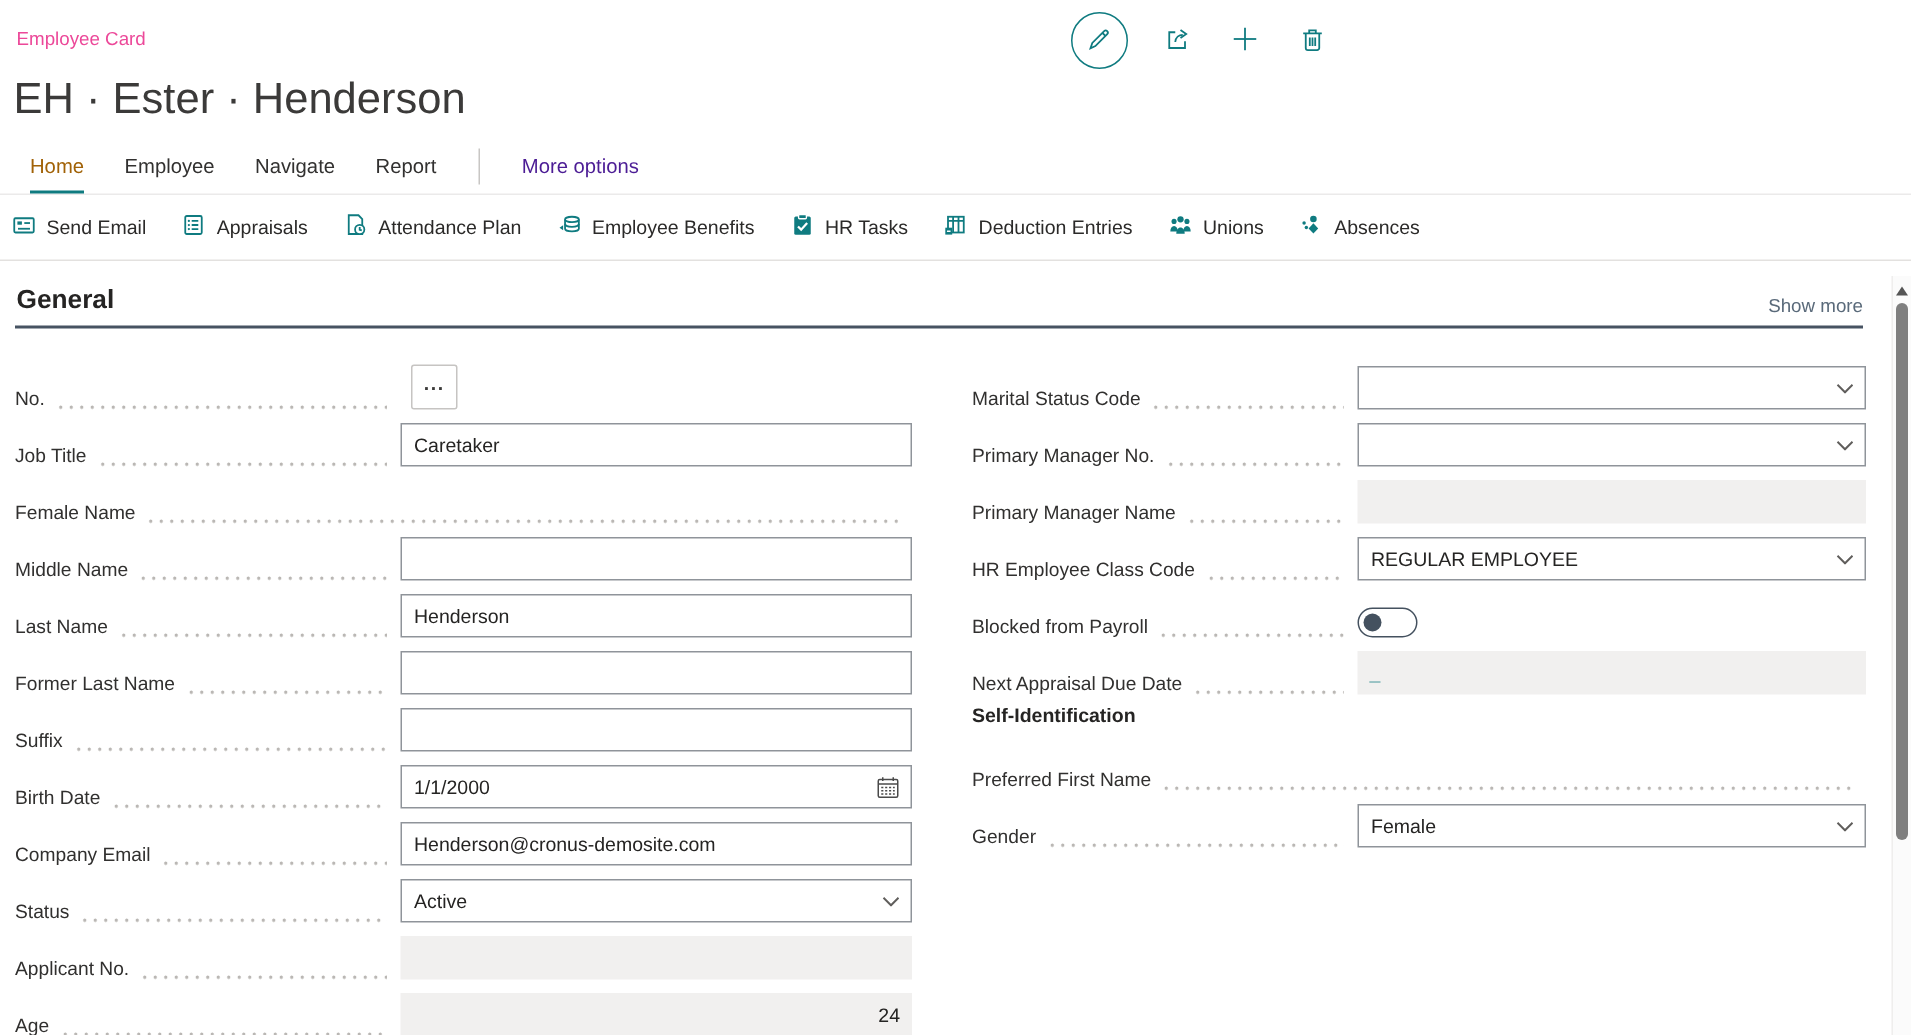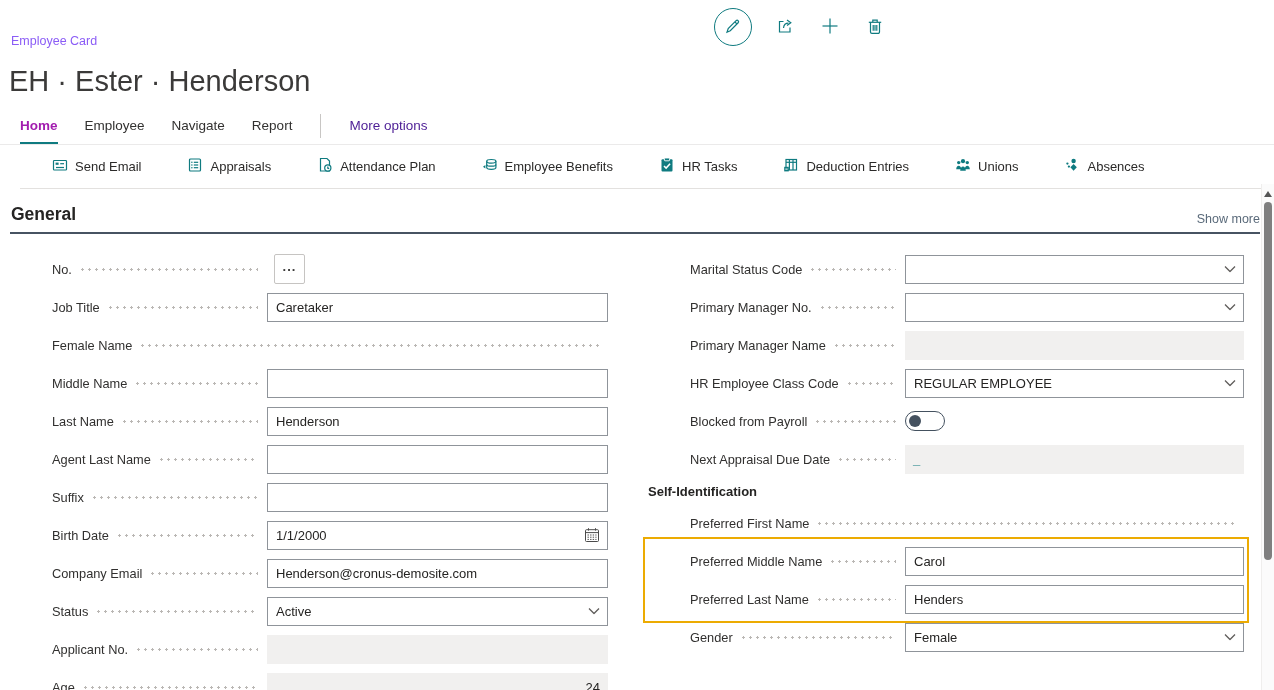--- a/index.html
+++ b/index.html
@@ -3,46 +3,46 @@
 <meta charset="utf-8">
 <style>
   * { box-sizing: border-box; }
   html,body { margin:0; padding:0; }
   body {
     width:1274px; height:690px; overflow:hidden; position:relative;
     background:#fff; color:#323130;
     font-family:"Liberation Sans", sans-serif;
   }
   
-  .caption { padding:34px 0 0 11px; font-size:12.5px; color:#8b5cf6; }
+  .caption { padding:19px 0 0 11px; font-size:12.5px; color:#ec4899; }
   .commands { position:absolute; top:6px; left:714px; display:flex; align-items:center; gap:21px; height:42px; }
   .cmd { background:none; border:none; padding:2px; cursor:pointer; display:flex; align-items:center; justify-content:center; }
   .cmd.circle { width:38px; height:38px; border:1px solid #0f7b80; border-radius:50%; }
   .title { margin:16px 4px 0 9px; font-size:29px; line-height:34px; font-weight:300; color:#3b3a39; }
   
   .tabsrow { display:flex; align-items:flex-end; gap:27px; padding:16px 0 0 20px; border-bottom:1px solid #ebeaea; }
   .tab { font-size:13.5px; color:#323130; padding-bottom:9px; border-bottom:2px solid transparent; cursor:pointer; white-space:nowrap; }
-  .tab.active { color:#a21caf; border-bottom-color:#0f7b80;font-weight:bold; }
+  .tab.active { color:#a16207; border-bottom-color:#0f7b80; }
   .tabdiv { width:1px; height:24px; background:#c8c6c4; margin:0 1px 6px 1px; }
   .tab.more { color:#4c1d95; }
   
-  .actionbar { display:flex; align-items:center; gap:46px; height:44px; padding-left:32px; border-bottom:1px solid #e3e1df;margin-left:20px; }
+  .actionbar { display:flex; align-items:center; gap:24px; height:44px; padding-left:8px; border-bottom:1px solid #e3e1df; }
   .action { display:flex; align-items:center; gap:7px; font-size:13px; color:#2b2a29; cursor:pointer; white-space:nowrap; }
   .action svg { flex-shrink:0; }
   
-  main { padding:0 14px 0 10px; position:relative; }
+  main { padding:0 32px 0 10px; position:relative; }
   .sechead { display:flex; justify-content:space-between; align-items:flex-end; padding-top:15px; }
   .sectitle { font-size:17.5px; font-weight:700; color:#252423; padding-bottom:7px; padding-left:1px; }
   .showmore { font-size:12.5px; color:#5a6a7a; padding-bottom:6px; cursor:pointer; }
   .secrule { height:2px; background:#475362; }
   
   .columns { display:flex; gap:40px; padding-top:16px; }
   .col { width:598px; flex-shrink:0; }
   .col.right { width:596px; }
-  .row { height:38px; display:flex; align-items:center;margin-left:42px; }
+  .row { height:38px; display:flex; align-items:flex-end; }
   .lbl { font-size:12.8px; color:#31302f; white-space:nowrap; flex-shrink:0; }
   .dots { flex:1; height:3px; margin:0 9px 0 7px;
     background-image:radial-gradient(circle, #bab7b4 1.1px, transparent 1.3px);
     background-size:7px 3px; background-repeat:repeat-x; background-position:0 50%; }
   .ctl { width:341px; flex-shrink:0; position:relative; display:flex; align-items:center; }
   .col.right .ctl { width:339px; }
   .box { width:100%; height:29px; border:1px solid #8f949a; background:#fff; border-radius:0;
     font-family:"Liberation Sans",sans-serif; font-size:13px; color:#252423; padding:0 8px; outline:none; }
   .box.withicon { padding-right:28px; }
   .chev, .calbtn { position:absolute; right:8px; top:50%; transform:translateY(-50%); display:flex; cursor:pointer; background:none; border:none; padding:0; }
@@ -257,21 +257,21 @@
 
       <div class="row">
         <span class="lbl">Last Name</span>
         <span class="dots"></span>
         <span class="ctl">
             <input class="box" value="Henderson" style="">
           </span>
       </div>
 
       <div class="row">
-        <span class="lbl">Agent Last Name</span>
+        <span class="lbl">Former Last Name</span>
         <span class="dots"></span>
         <span class="ctl">
             <input class="box" style="">
           </span>
       </div>
 
       <div class="row">
         <span class="lbl">Suffix</span>
         <span class="dots"></span>
         <span class="ctl">
@@ -406,36 +406,20 @@
           </span>
       </div>
 
       <div class="subhead">Self-Identification</div>
 
       <div class="row">
         <span class="lbl">Preferred First Name</span>
         <span class="dots"></span>
       </div>
 
-      <div class="hlwrap">
-        <div class="row">
-          <span class="lbl">Preferred Middle Name</span>
-          <span class="dots"></span>
-          <span class="ctl">
-              <input class="box" value="Carol" style="">
-            </span>
-        </div>
-        <div class="row">
-          <span class="lbl">Preferred Last Name</span>
-          <span class="dots"></span>
-          <span class="ctl">
-              <input class="box" value="Henders" style="">
-            </span>
-        </div>
-      </div>
 
       <div class="row">
         <span class="lbl">Gender</span>
         <span class="dots"></span>
         <span class="ctl">
           <input class="box withicon" value="Female" style="">
           <span class="chev">
             <svg width="12" height="7" viewBox="0 0 12 7" fill="none" stroke="#605e5c" stroke-width="1.3">
                 <polyline points="1,1 6,6 11,1"></polyline>
               </svg>

